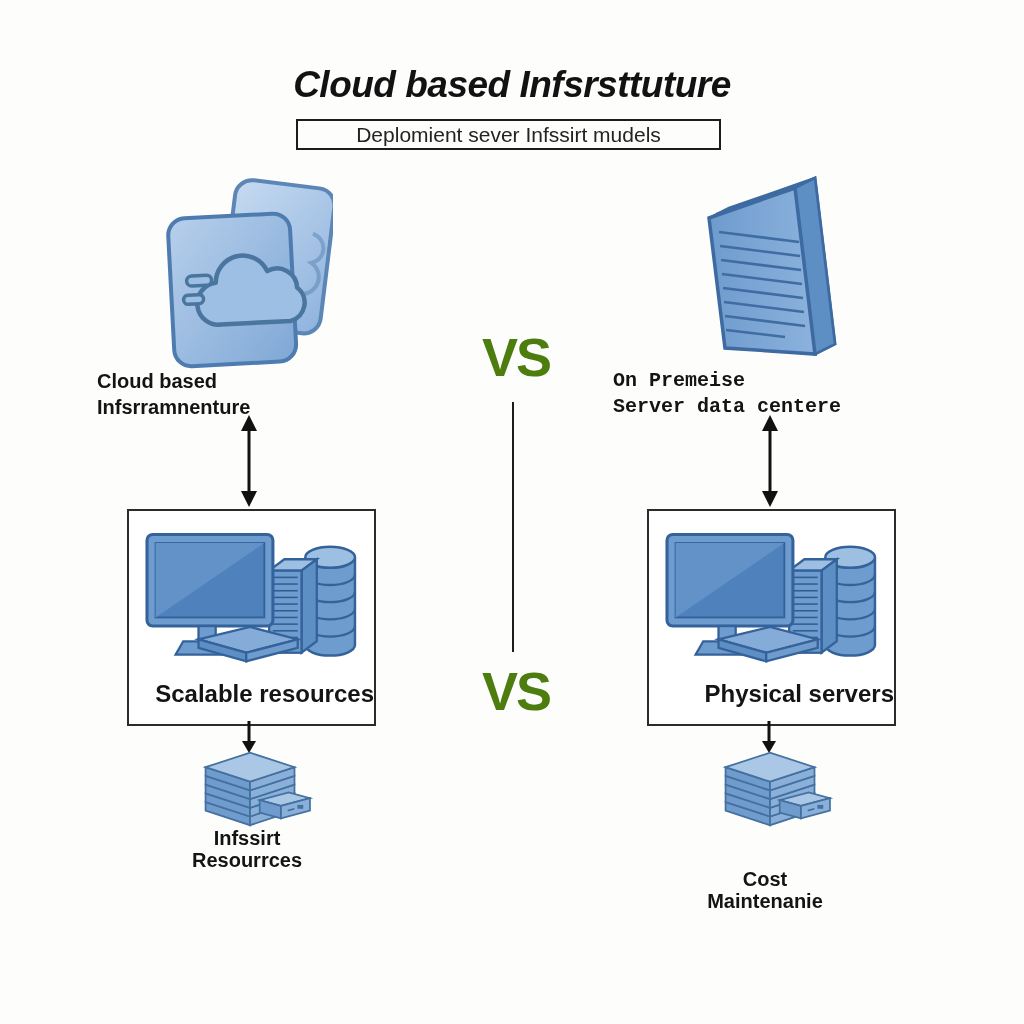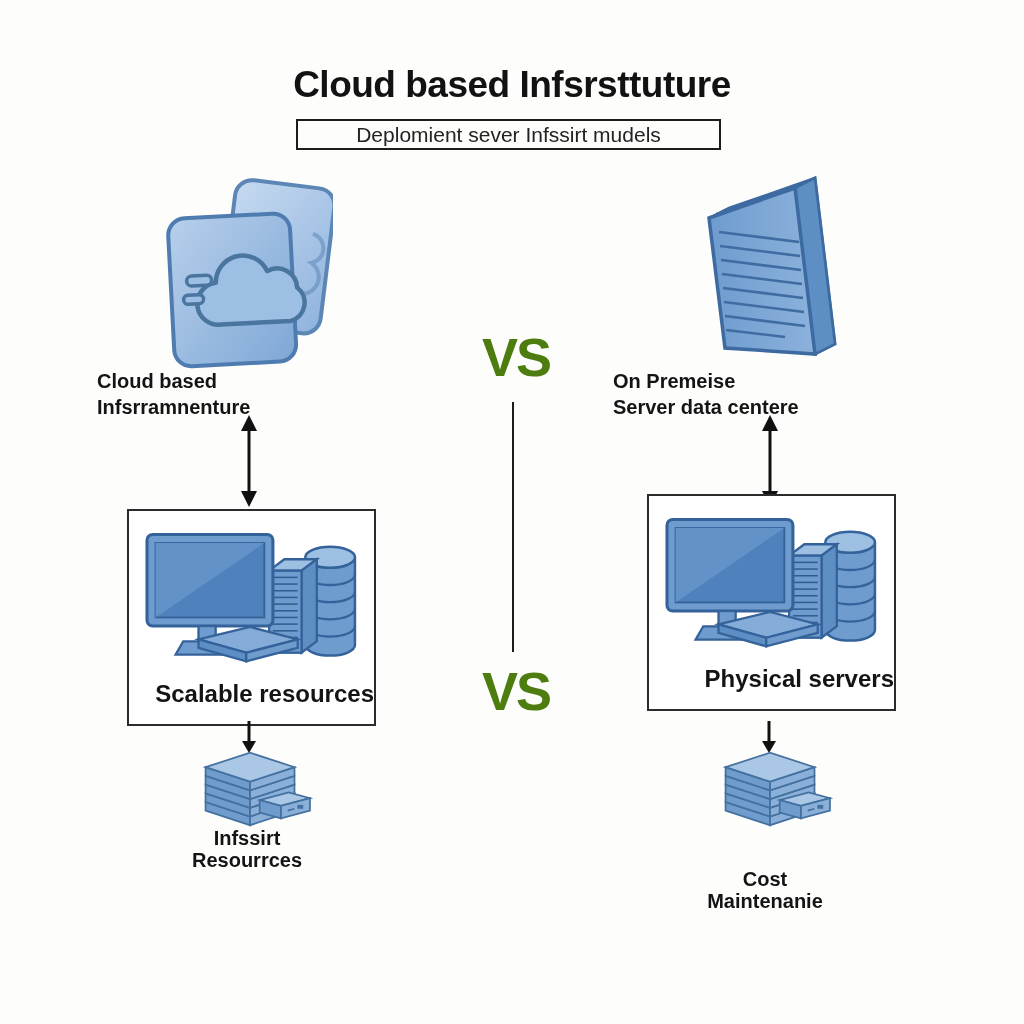--- a/index.html
+++ b/index.html
@@ -5,21 +5,21 @@
   html,body{margin:0;padding:0;}
   body{
     width:1024px;height:1024px;position:relative;overflow:hidden;
     background:#fdfdfc;
     font-family:"Liberation Sans", sans-serif;
     color:#151515;
   }
   .abs{position:absolute;}
   .page-title{
     left:0;top:64px;width:1024px;text-align:center;
-    font-size:37px;font-weight:700;letter-spacing:-0.5px;color:#121212;
+    font-size:37px;font-weight:700;letter-spacing:-0.5px;color:#121212;font-style:italic;
   }
   .subtitle-box{
     left:296px;top:119px;width:421px;height:27px;
     border:2px solid #1c1c1c;background:#fdfdfc;
     display:flex;align-items:center;justify-content:center;
     font-size:21px;color:#232323;
   }
   .heading{
     font-size:20px;font-weight:700;line-height:26px;color:#141414;
   }
@@ -101,21 +101,21 @@
     <line x1="32" y1="144" x2="112" y2="154"></line>
     <line x1="33" y1="158" x2="92" y2="165"></line>
   </g>
 </svg>
 
 <div class="abs heading" style="left:97px;top:368px;width:300px;">
   <div>Cloud based</div>
   <div>Infsrramnenture</div>
 </div>
 
-<div class="abs heading" style="left:613px;top:368px;width:300px;">
+<div class="abs heading" style="left:613px;top:368px;width:300px;font-family:Liberation Mono, monospace;">
   <div>On Premeise</div>
   <div>Server data centere</div>
 </div>
 
 <div class="abs vs-label" style="left:451px;top:326px;">VS</div>
 <div class="abs divider-line"></div>
 <div class="abs vs-label" style="left:451px;top:660px;">VS</div>
 
 <svg class="abs" style="left:236px;top:414px;" width="26" height="94" viewBox="0 0 26 94">
   <line x1="13" y1="10" x2="13" y2="84" stroke="#111" stroke-width="3"></line>
@@ -169,21 +169,21 @@
 
     <g>
       <polygon points="58,122 112,109 162,122 108,136" fill="#85acd8" stroke="#34629a" stroke-width="2.4"></polygon>
       <polygon points="58,122 108,136 108,145 58,131" fill="#5d8ec4" stroke="#34629a" stroke-width="2.4"></polygon>
       <polygon points="108,136 162,122 162,131 108,145" fill="#6f9ccd" stroke="#34629a" stroke-width="2.4"></polygon>
     </g>
   </svg>
   <div class="box-label">Scalable resources</div>
 </div>
 
-<div class="abs compare-box" style="left:647px;top:494px;">
+<div class="abs compare-box" style="left:647px;top:509px;">
   <svg class="abs" style="left:14px;top:12px;" width="215" height="145" viewBox="0 0 225 152">
     <g>
       <path d="M170,36 v92 a26,11 0 0 0 52,0 v-92" fill="#6e9ccf" stroke="#34629a" stroke-width="2.6"></path>
       <path d="M170,54 a26,11 0 0 0 52,0" fill="none" stroke="#34629a" stroke-width="2.4"></path>
       <path d="M170,72 a26,11 0 0 0 52,0" fill="none" stroke="#34629a" stroke-width="2.4"></path>
       <path d="M170,90 a26,11 0 0 0 52,0" fill="none" stroke="#34629a" stroke-width="2.4"></path>
       <path d="M170,108 a26,11 0 0 0 52,0" fill="none" stroke="#34629a" stroke-width="2.4"></path>
       <ellipse cx="196" cy="36" rx="26" ry="11" fill="#9dbfe2" stroke="#34629a" stroke-width="2.6"></ellipse>
     </g>
     <g>

